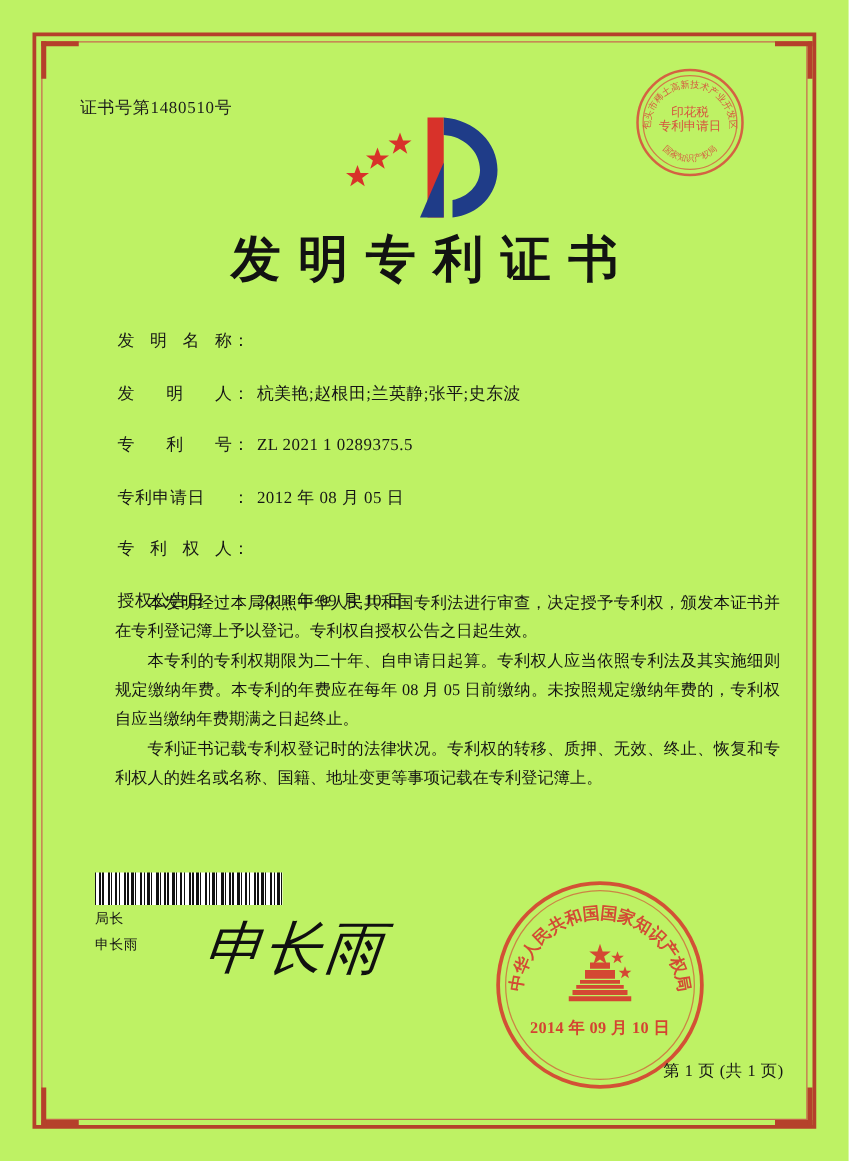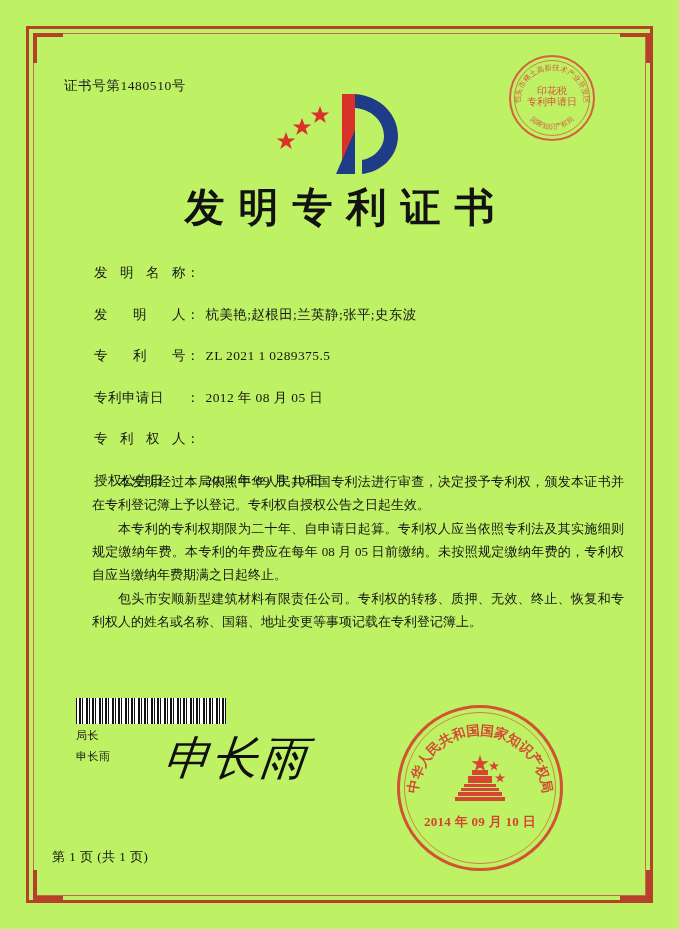--- a/index.html
+++ b/index.html
@@ -274,21 +274,21 @@
     letter-spacing: 0.3px;
     opacity: 0.95;
   }
 
   
   .page-footer {
     position: absolute;
     left: 0;
     top: 798px;
     width: 575px;
-    text-align: left;
+    text-align: right;
     font-size: 13px;
     color: #141414;
     letter-spacing: 0.5px;
   }
 </style>
 </head>
 <body>
 
 <div class="page">
 
@@ -366,21 +366,21 @@
       <div class="field-row">
         <span class="field-label plain">授权公告日</span>
         <span>：</span>
         <span class="field-value">2014 年 09 月 10 日</span>
       </div>
     </div>
 
     <div class="body-text">
       <p>本发明经过本局依照中华人民共和国专利法进行审查，决定授予专利权，颁发本证书并在专利登记簿上予以登记。专利权自授权公告之日起生效。</p>
       <p>本专利的专利权期限为二十年、自申请日起算。专利权人应当依照专利法及其实施细则规定缴纳年费。本专利的年费应在每年 08 月 05 日前缴纳。未按照规定缴纳年费的，专利权自应当缴纳年费期满之日起终止。</p>
-      <p>包头市安顺新型建筑材料有限责任公司。专利权的转移、质押、无效、终止、恢复和专利权人的姓名或名称、国籍、地址变更等事项记载在专利登记簿上。</p>
+      <p>专利证书记载专利权登记时的法律状况。专利权的转移、质押、无效、终止、恢复和专利权人的姓名或名称、国籍、地址变更等事项记载在专利登记簿上。</p>
     </div>
 
     <div class="barcode"></div>
 
     <div class="sig-label">
       <div>局长</div>
       <div>申长雨</div>
     </div>
 
     <div class="signature">申长雨</div>

